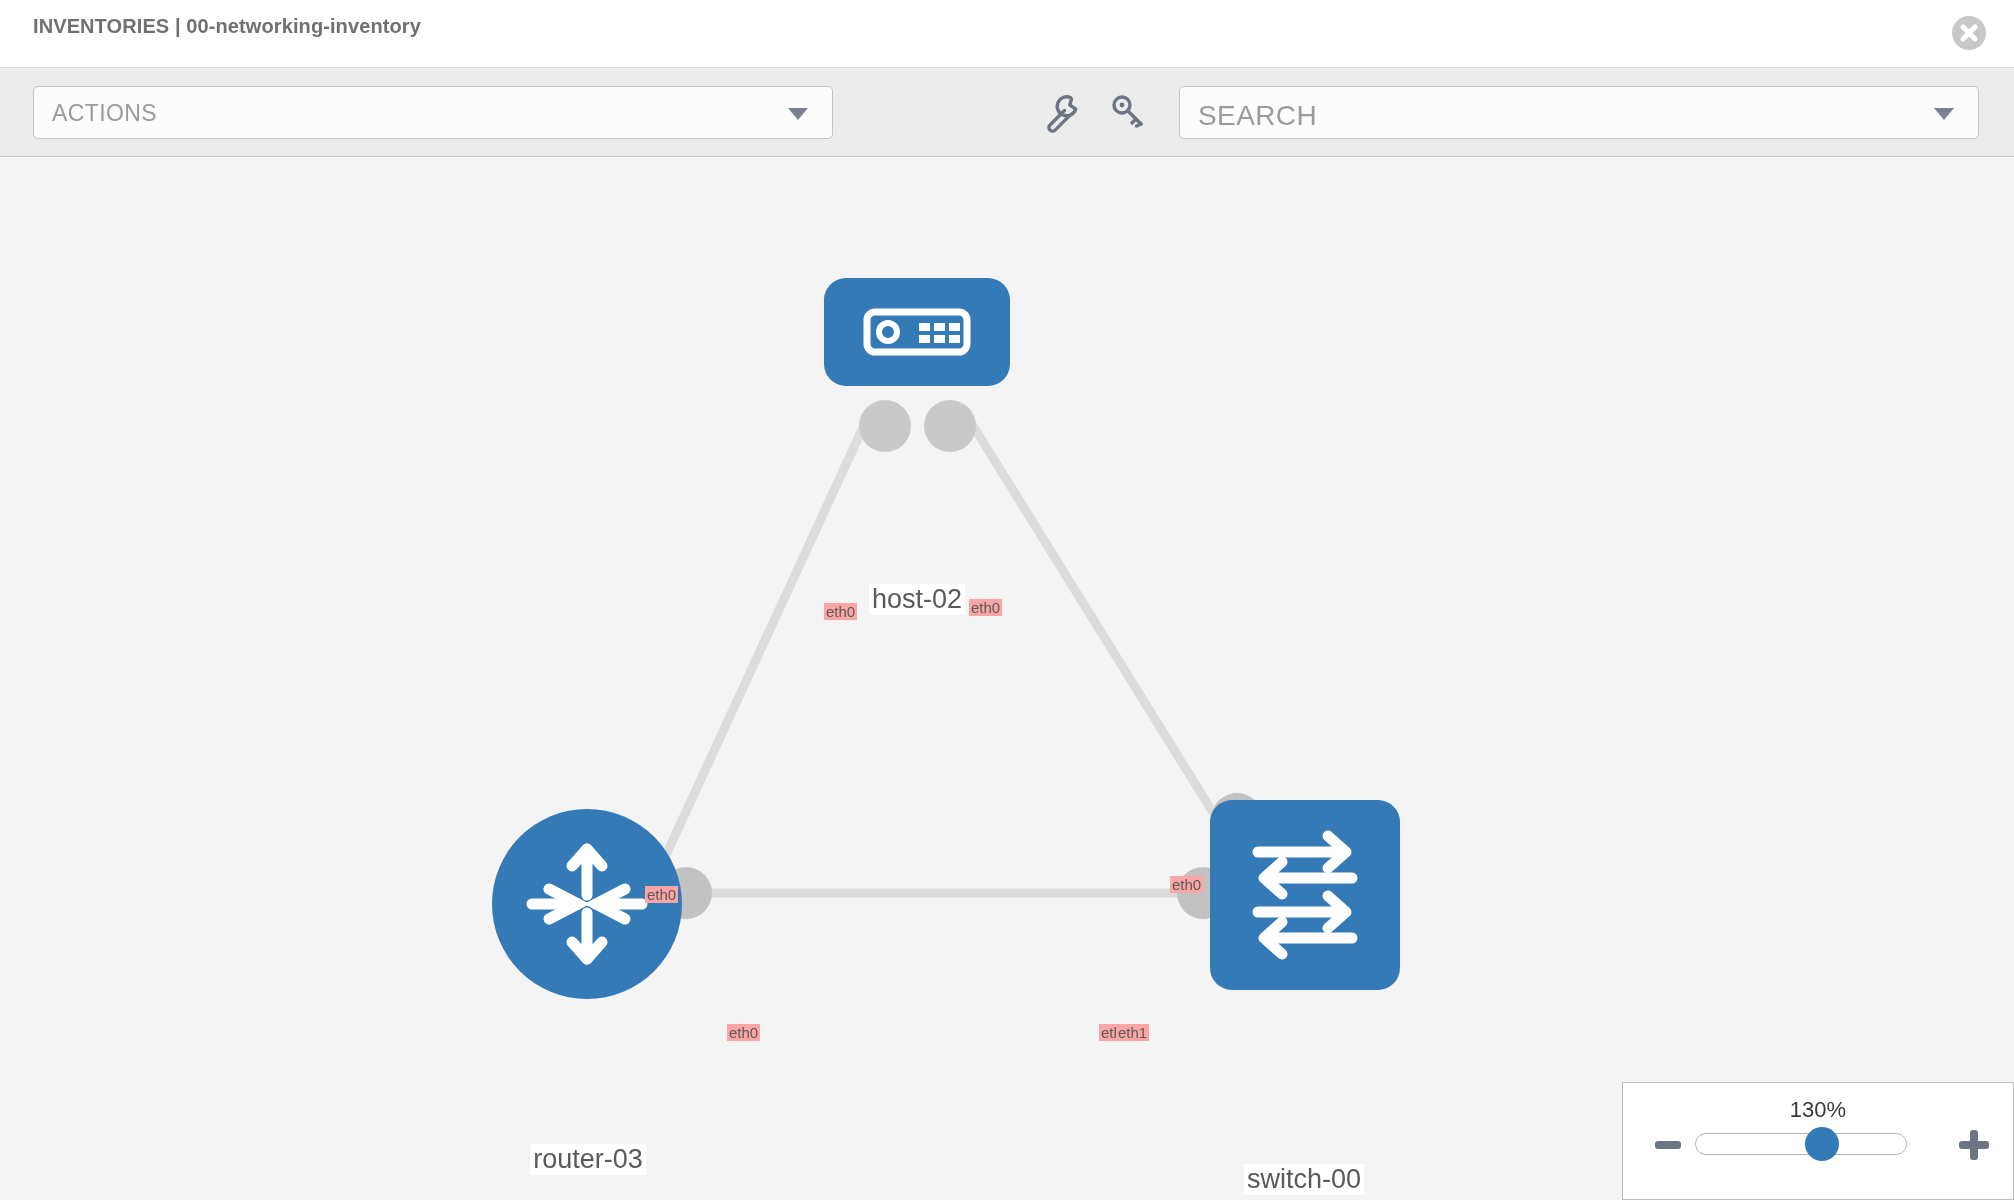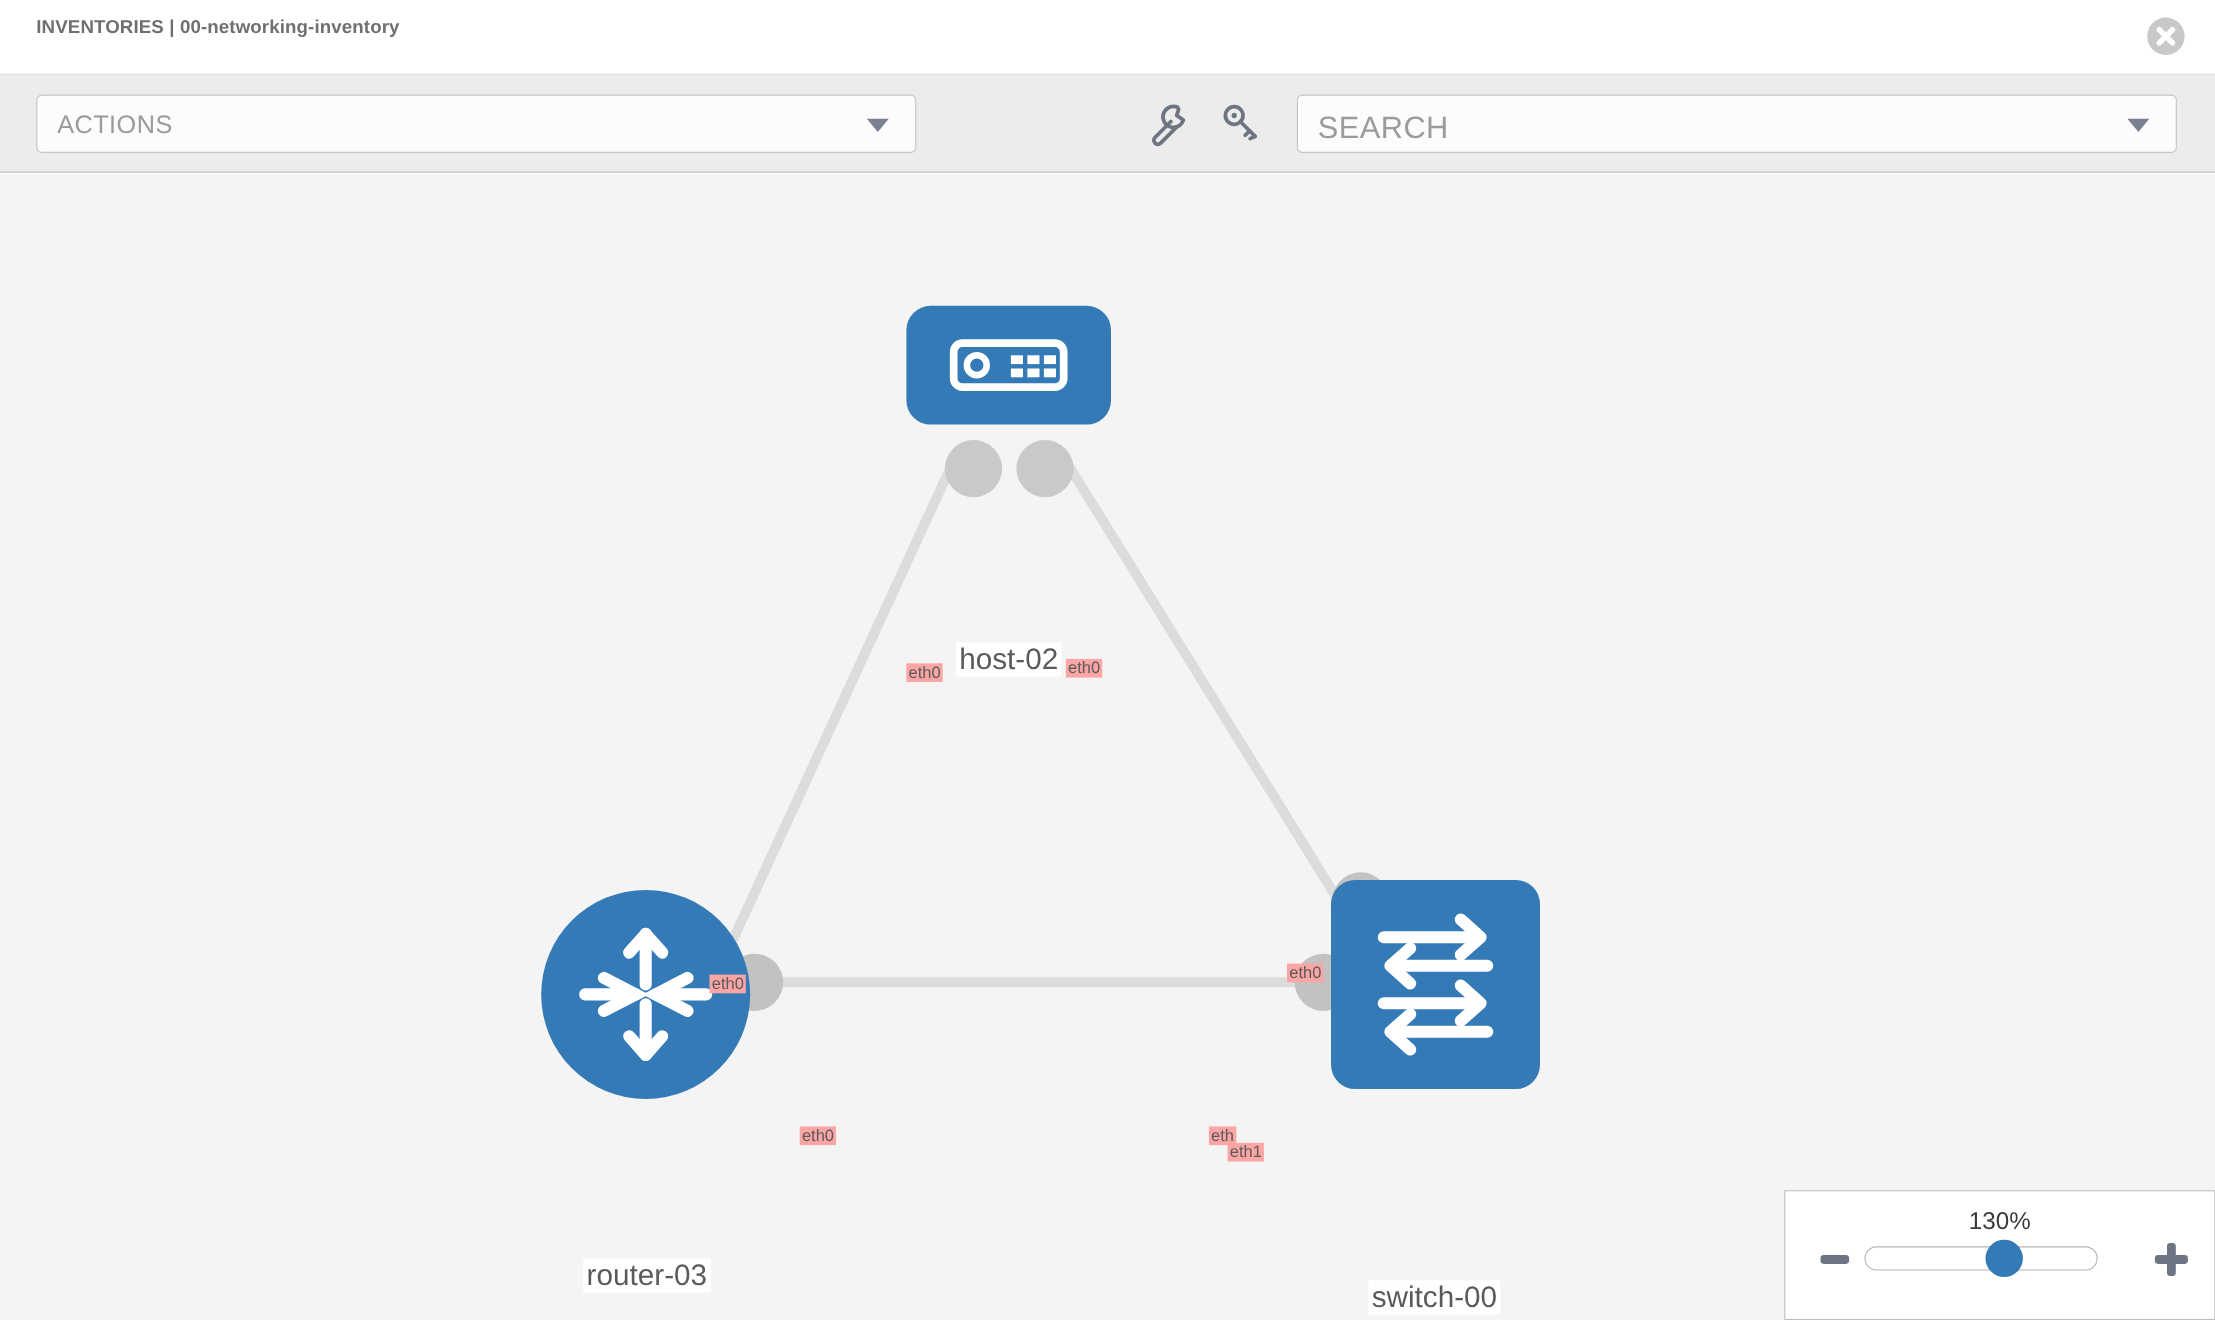--- a/index.html
+++ b/index.html
@@ -12,21 +12,21 @@
   #app { position: relative; width: 2014px; height: 1200px; }
 
   
   .titlebar {
     position: absolute; left: 0; top: 0; width: 2014px; height: 68px;
     background: #ffffff;
     border-bottom: 1px solid #d8d8d8;
   }
   .title-text {
     position: absolute; left: 33px; top: 15px;
-    font-size: 17px; font-weight: bold; color: #707070;
+    font-size: 20px; font-weight: bold; color: #707070;
     letter-spacing: 0.1px; white-space: nowrap;
   }
   .close-btn {
     position: absolute; right: 28px; top: 16px;
     width: 34px; height: 34px; border-radius: 50%;
     background: #c8c8c8; cursor: pointer;
   }
   .close-btn svg { display: block; }
 
   
@@ -254,21 +254,21 @@
     <div class="node-label" style="left:917px; top:426px;">host-02</div>
     <div class="node-label" style="left:588px; top:986px;">router-03</div>
     <div class="node-label" style="left:1304px; top:986px;margin-top:20px;">switch-00</div>
 
     <div class="iface-label" style="left:824px;  top:445px;">eth0</div>
     <div class="iface-label" style="left:969px;  top:441px;">eth0</div>
     <div class="iface-label" style="left:645px;  top:728px;">eth0</div>
     <div class="iface-label" style="left:1170px; top:718px;">eth0</div>
     <div class="iface-label" style="left:727px;  top:866px;">eth0</div>
     <div class="iface-label" style="left:1099px; top:866px;">eth</div>
-    <div class="iface-label" style="left:1116px; top:866px;margin-top:15px;">eth1</div>
+    <div class="iface-label" style="left:1116px; top:866px;">eth1</div>
 
   </div>
 
   <div class="zoom-panel">
     <div class="zoom-percent">130%</div>
     <div class="zoom-minus"></div>
     <div class="zoom-track">
       <div class="zoom-thumb" id="zoom-thumb" style="left: 109px;"></div>
     </div>
     <div class="zoom-plus"></div>

